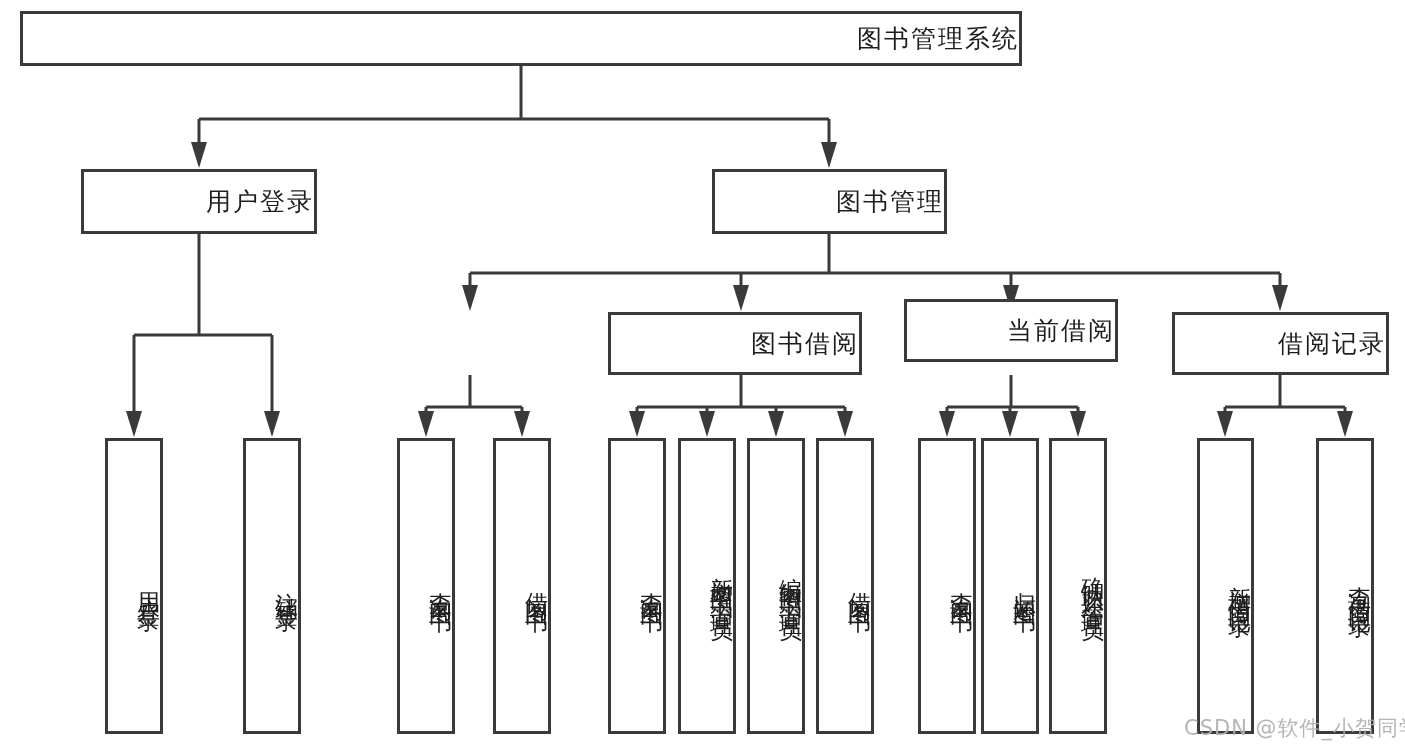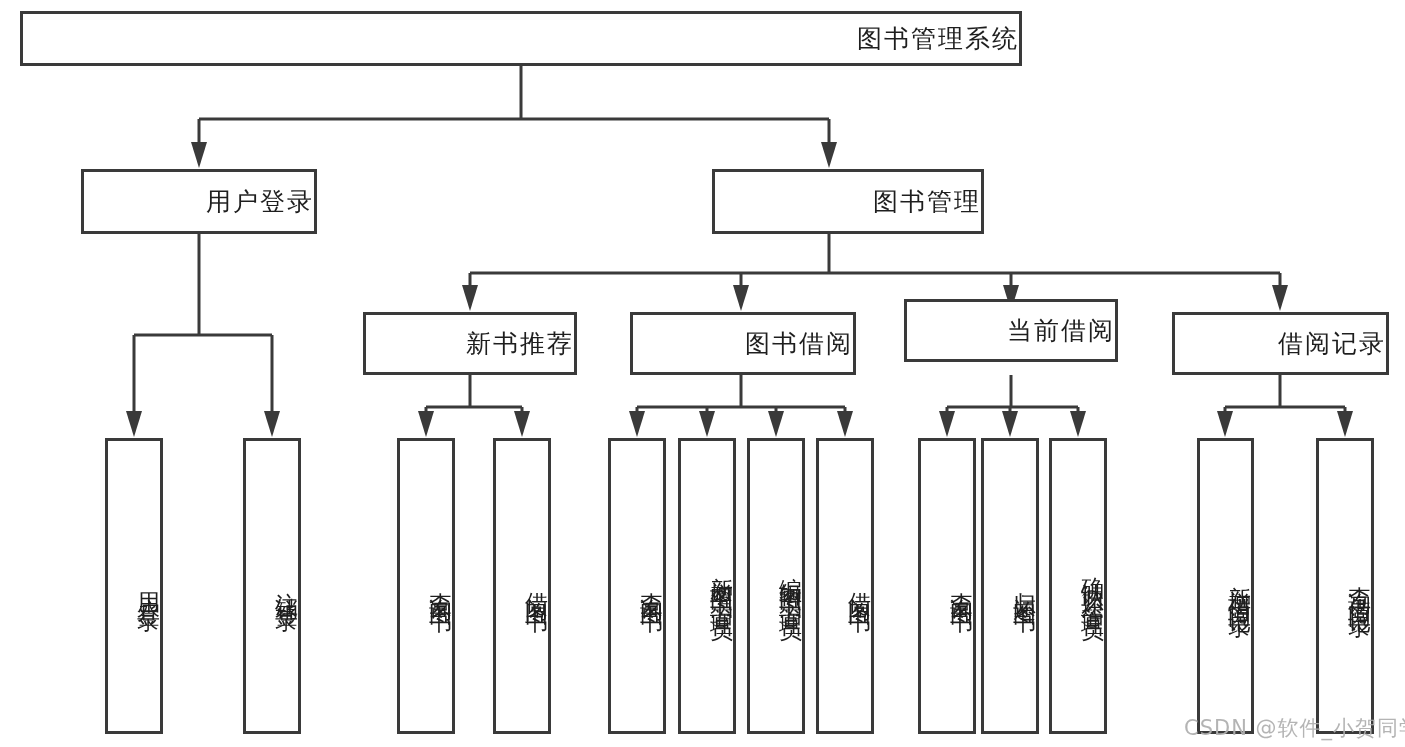--- a/index.html
+++ b/index.html
@@ -39,23 +39,23 @@
   }
   .leaf span {
     writing-mode: vertical-rl;
     letter-spacing: 6px;
     font-size: 23px;
     line-height: 1;
   }
   
   .n-root  { left: 20px;   top: 11px;  width: 1002px; height: 55px; }
   .n-l2a   { left: 81px;   top: 169px; width: 236px;  height: 65px; }
-  .n-l2b   { left: 712px;  top: 169px; width: 272px;  height: 65px; }
+  .n-l2b   { left: 712px;  top: 169px; width: 235px;  height: 65px; }
   .n-l3a   { left: 363px;  top: 312px; width: 214px;  height: 63px; }
-  .n-l3b   { left: 630px;  top: 312px; width: 226px;  height: 63px; }
+  .n-l3b   { left: 608px;  top: 312px; width: 254px;  height: 63px; }
   .n-l3c   { left: 904px;  top: 299px; width: 214px;  height: 63px; }
   .n-l3d   { left: 1172px; top: 312px; width: 217px;  height: 63px; }
   
   .leaf { top: 438px; height: 296px; width: 58px; }
   .f01 { left: 105px; }
   .f02 { left: 243px; }
   .f03 { left: 397px; }
   .f04 { left: 493px; }
   .f05 { left: 608px; }
   .f06 { left: 678px; }
@@ -131,23 +131,20 @@
     <span>图书管理系统</span>
   </div>
 
   <div class="node hnode n-l2a">
     <span>用户登录</span>
   </div>
   <div class="node hnode n-l2b">
     <span>图书管理</span>
   </div>
 
-  <div class="node hnode n-l3a">
-    <span>新书推荐</span>
-  </div>
   <div class="node hnode n-l3b">
     <span>图书借阅</span>
   </div>
   <div class="node hnode n-l3c">
     <span>当前借阅</span>
   </div>
   <div class="node hnode n-l3d">
     <span>借阅记录</span>
   </div>
 

